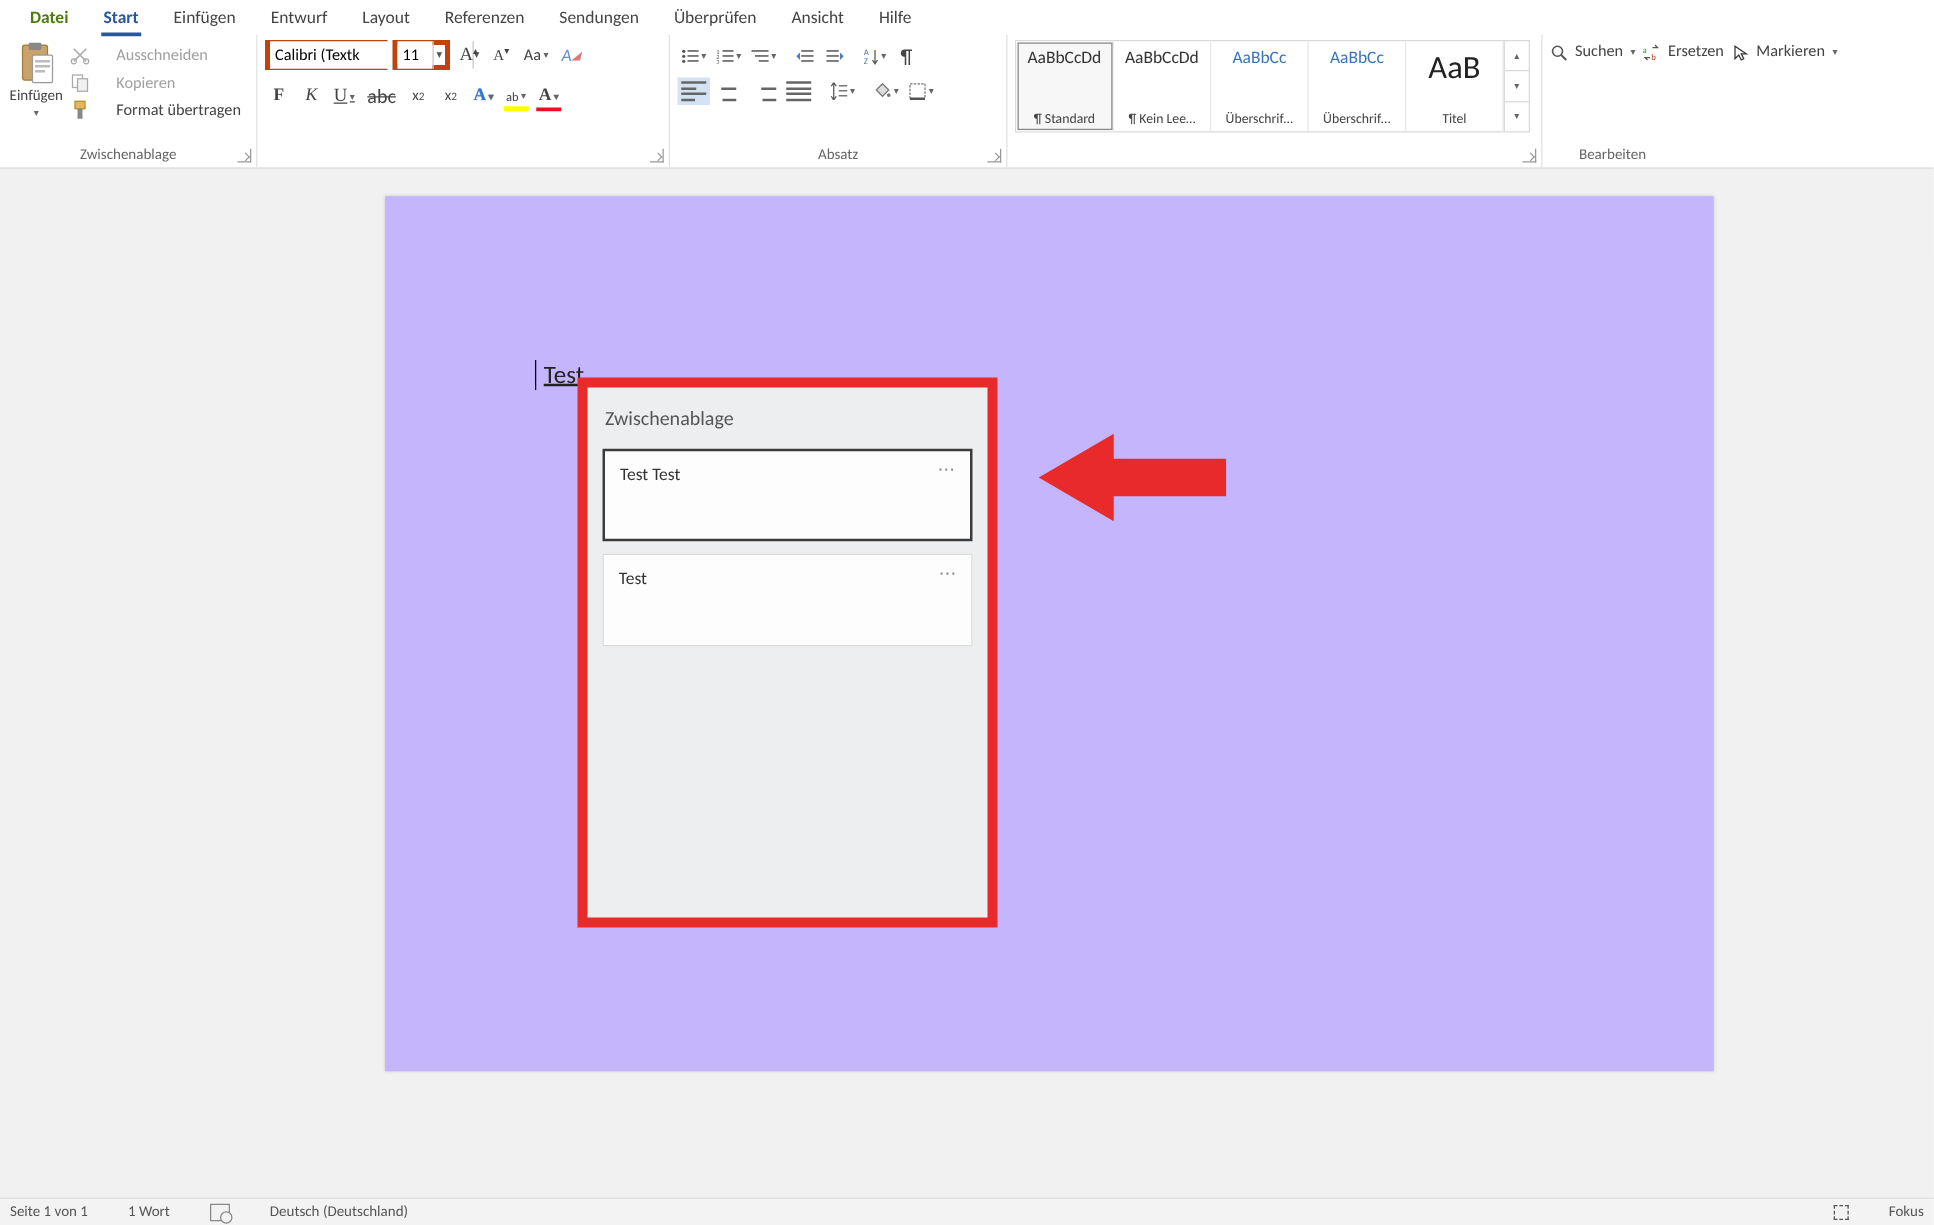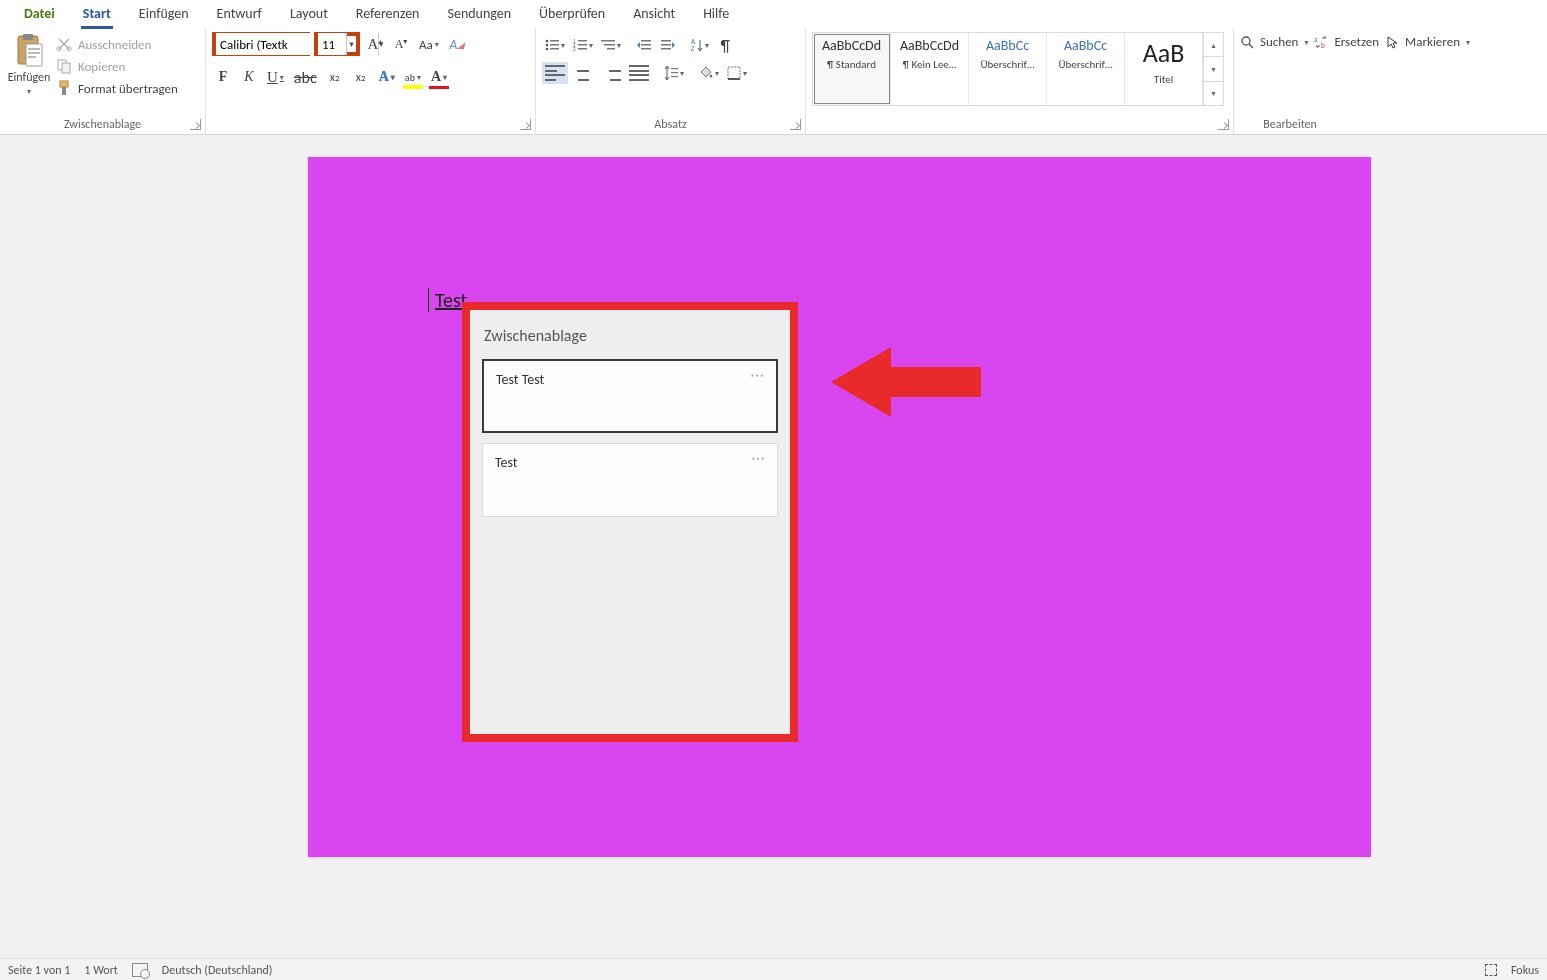--- a/index.html
+++ b/index.html
@@ -18,21 +18,21 @@
 .group-body{ flex:1; display:flex; align-items:flex-start; gap:4px;}
 .group-label{ text-align:center; font-size:12px; color:#666; padding:3px 0 3px;}
 .group-corner{ position:absolute; right:4px; bottom:4px; width:11px; height:11px; border:1px solid #999; border-top:0; border-left:0; }
 .group-corner::before{content:""; position:absolute; right:1px; bottom:1px; width:4px; height:4px; border-right:1px solid #999; border-bottom:1px solid #999; transform:rotate(-45deg) translate(0,0);}
 .sep-v{ width:1px; background:#e1e1e1; margin:4px 2px;}
 
 
 .paste-btn{ width:46px; display:flex; flex-direction:column; align-items:center; gap:2px; padding-top:2px;}
 .paste-icon{ width:30px; height:34px; position:relative;}
 .clip-list{ display:flex; flex-direction:column; gap:6px; color:#a0a0a0; padding-top:4px; font-size:13px;}
-.clip-list .row{ display:flex; align-items:center; gap:6px;}
+.clip-list .row{ display:flex; align-items:center; gap:21px;}
 .clip-list svg{ flex:none;}
 .clip-list .row.enabled{ color:#444;}
 
 
 .font-row{ display:flex; align-items:center; gap:4px; margin-bottom:6px;}
 .combo{ display:flex; align-items:center; border:4px solid #c2410c; height:24px; background:#fff;}
 .combo input{ border:0; outline:0; font-size:13px; padding:0 4px; height:22px;}
 .combo .arrow{ width:14px; text-align:center; font-size:9px; color:#555; border-left:1px solid #c8c8c8; line-height:22px;}
 .ico-btn{ min-width:22px; height:22px; display:inline-flex; align-items:center; justify-content:center; font-size:14px; color:#444; border:1px solid transparent; padding:0 2px;}
 .ico-btn.drop::after{content:"▾"; font-size:8px; margin-left:2px; color:#666;}
@@ -58,55 +58,55 @@
 .align-box{ width:20px; height:16px; display:inline-flex; flex-direction:column; justify-content:space-between;}
 .align-box span{ display:block; height:2px; background:#666;}
 .align-left span:nth-child(2){width:60%;}.align-left span:nth-child(4){width:55%;}
 .align-center span{margin:0 auto;}.align-center span:nth-child(2){width:60%;}.align-center span:nth-child(4){width:55%;}
 .align-right span{margin-left:auto;}.align-right span:nth-child(2){width:60%;}.align-right span:nth-child(4){width:55%;}
 .btn-active{ background:#d4e3f4;}
 
 
 .styles-group{ flex:none; width:428px;}
 .styles-body{ display:flex; align-items:stretch; height:74px; border:1px solid #d9d9d9;}
-.style-tile{ width:78px; border-right:1px solid #e8e8e8; display:flex; flex-direction:column; align-items:center; justify-content:flex-start; gap:4px; padding:4px 2px; cursor:pointer;}
+.style-tile{ width:78px; border-right:1px solid #e8e8e8; display:flex; flex-direction:column; align-items:center; justify-content:space-between; gap:4px; padding:4px 2px; cursor:pointer;}
 .style-tile.sel{ outline:1px solid #888; outline-offset:-2px; background:#f7f7f7;}
 .style-preview{ font-size:14px; color:#333; }
 .style-preview.blue{ color:#3b74b9;}
 .style-preview.big{ font-size:26px; color:#222;}
 .style-name{ font-size:11px; color:#444; white-space:nowrap; overflow:hidden; text-overflow:ellipsis; max-width:74px;}
 .styles-scroll{ width:20px; display:flex; flex-direction:column; border-left:1px solid #d9d9d9;}
 .styles-scroll div{ flex:1; display:flex; align-items:center; justify-content:center; font-size:8px; color:#666; border-bottom:1px solid #d9d9d9;}
 .styles-scroll div:last-child{border-bottom:0;}
 
 
 .editing-body{ display:flex; flex-direction:row; gap:6px; padding-top:2px; font-size:13px; color:#444;}
 .editing-row{ display:flex; align-items:center; gap:6px;}
 .editing-row.drop::after{content:" ▾"; font-size:8px; color:#666;}
 
 
 .doc-area{ position:absolute; top:135px; bottom:22px; left:0; right:0; background:#f1f1f1; overflow:hidden;}
-.page{ position:absolute; top:22px; left:308px; width:1063px; height:700px; background:#d946ef; box-shadow:0 0 3px rgba(0,0,0,.15);}
+.page{ position:absolute; top:22px; left:308px; width:1063px; height:700px; background:#c4b5fd; box-shadow:0 0 3px rgba(0,0,0,.15);}
 .doc-text{ position:absolute; top:131px; left:127px; font-family:Calibri,sans-serif; font-size:20px; color:#222; text-decoration:underline;}
 .cursor-line{ position:absolute; top:131px; left:120px; width:1px; height:24px; background:#000;}
 
 
 .popup-frame{ position:absolute; top:145px; left:154px; width:336px; height:440px; background:#e92a2a; padding:8px;}
 .popup-inner{ width:100%; height:100%; background:#eceef0; padding:12px 12px;}
 .popup-title{ font-size:16px; color:#555; margin:4px 0 14px 2px;}
 .clip-item{ background:#fdfdfd; border:1px solid #d8d8d8; padding:10px 12px; height:74px; position:relative; font-size:14px; color:#333; margin-bottom:10px;}
 .clip-item.sel{ border:2px solid #3b3b3b;}
 .clip-dots{ position:absolute; right:10px; top:6px; color:#888; letter-spacing:2px;}
 
 
 .arrow-wrap{ position:absolute; top:190px; left:523px;}
 .arrow-wrap svg{ display:block;}
 
 
-.statusbar{ position:absolute; left:0; right:0; bottom:0; height:22px; background:#f3f3f3; border-top:1px solid #dcdcdc; display:flex; align-items:center; font-size:12px; color:#555; padding:0 8px; gap:14px;}
+.statusbar{ position:absolute; left:0; right:0; bottom:0; height:22px; background:#f3f3f3; border-top:1px solid #dcdcdc; display:flex; align-items:center; font-size:12px; color:#555; padding:0 8px; gap:32px;}
 .statusbar .spacer{ flex:1;}
 .spell-icon{ width:16px; height:14px; border:1px solid #888; position:relative;}
 .spell-icon::after{content:""; position:absolute; right:-3px; bottom:-3px; width:8px; height:8px; border:1px solid #888; border-radius:50%; background:#f3f3f3;}
 .fokus-icon{ width:12px; height:12px; border:1px dashed #555;}
 </style>
 </head>
 <body>
 
 <div class="menubar">
   <div class="tab datei">Datei</div>

